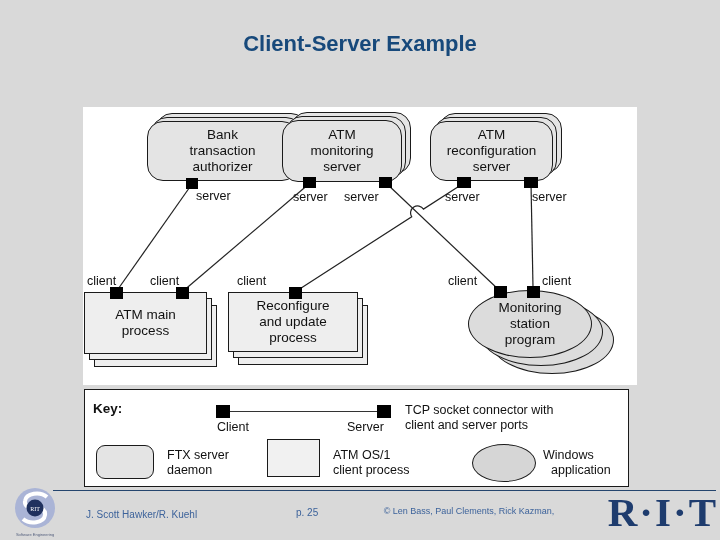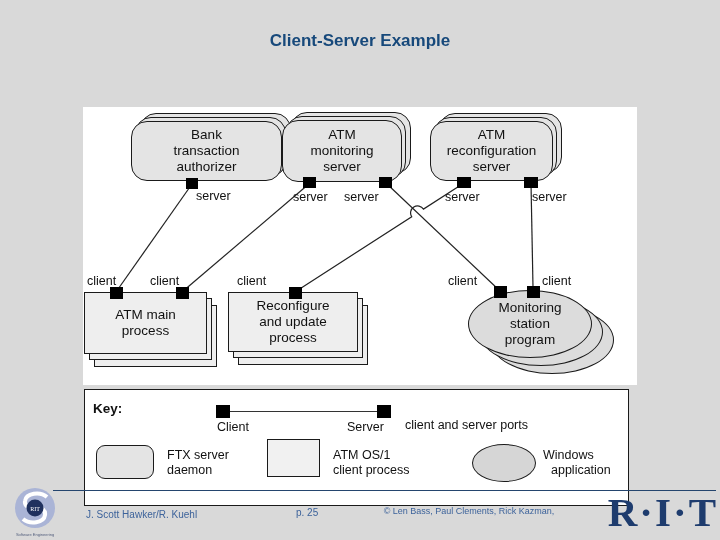--- a/index.html
+++ b/index.html
@@ -1,21 +1,21 @@
 <!DOCTYPE html>
 <html><head>
 <meta charset="utf-8">
 <style>
   html,body{margin:0;padding:0;}
   .slide{position:relative;width:720px;height:540px;background:#d9d9d9;overflow:hidden;
          font-family:"Liberation Sans",sans-serif;}
 
   
   .hdr{position:absolute;left:0;top:31px;width:720px;text-align:center;color:#17497b;}
-  .hdr .t1{font-size:17px;font-weight:bold;letter-spacing:0px;}
+  .hdr .t1{font-size:22px;font-weight:bold;letter-spacing:0px;}
   .hdr .t2{font-size:17px;font-weight:bold;margin-top:2px;}
 
   
   .canvas{position:absolute;left:83px;top:107px;width:554px;height:278px;background:#ffffff;}
   .wires{position:absolute;left:0;top:0;z-index:1;}
 
   .stack{position:absolute;z-index:2;}
   .stack .layer,.stack .face{position:absolute;left:0;top:0;width:100%;height:100%;
         background:#e4e4e4;border:1.3px solid #1a1a1a;box-sizing:border-box;}
   .round .layer,.round .face{border-radius:16px;}
@@ -27,21 +27,21 @@
   .rect .l2{transform:translate(10px,13px);}
   .ell .l1{transform:translate(11px,8px);}
   .ell .l2{transform:translate(22px,16px);}
   .face{display:flex;flex-direction:column;align-items:center;justify-content:center;}
   .face .nl{font-size:13.5px;line-height:16px;color:#111;text-align:center;white-space:nowrap;}
 
   .port{position:absolute;background:#000;z-index:3;}
   .plabel{position:absolute;font-size:12.5px;color:#111;z-index:3;white-space:nowrap;}
 
   
-  .keybox{position:absolute;left:84px;top:389px;width:545px;height:117px;background:#fff;
+  .keybox{position:absolute;left:84px;top:389px;width:545px;height:98px;background:#fff;
           border:1.4px solid #1a1a1a;box-sizing:border-box;}
   .keybox .kh{position:absolute;left:8px;top:11px;font-size:13.5px;font-weight:bold;color:#111;}
   .ksq{position:absolute;width:14px;height:13px;background:#000;}
   .kline{position:absolute;height:0;border-top:1.4px solid #333;}
   .ktext{position:absolute;font-size:12.5px;color:#111;white-space:nowrap;}
   .kshape{position:absolute;border:1.2px solid #1a1a1a;box-sizing:border-box;}
 
   
   .rule{position:absolute;left:53px;top:490px;width:663px;border-top:1.6px solid #24456e;}
   .f-auth{position:absolute;left:86px;top:509px;font-size:10px;color:#3d639b;}
@@ -67,21 +67,21 @@
     <svg class="wires" width="554" height="278">
       <g stroke="#222" stroke-width="1.2" fill="none">
         <line x1="109" y1="77" x2="33" y2="185"></line>
         <line x1="227" y1="76" x2="99" y2="185"></line>
         <line x1="303" y1="76" x2="417" y2="184"></line>
         <path d="M381,76 L340.5,102.1 A7,7 0 0 0 328.7,109.7 L212,185"></path>
         <line x1="448" y1="76" x2="450" y2="180"></line>
       </g>
     </svg>
 
-    <div class="stack round" style="left:48px;top:14px;width:151px;height:60px">
+    <div class="stack round" style="left:64px;top:14px;width:151px;height:60px">
       <div class="layer l2"></div>
       <div class="layer l1"></div>
       <div class="face">
         <div class="nl">Bank</div>
         <div class="nl">transaction</div>
         <div class="nl">authorizer</div>
       </div>
     </div>
 
     <div class="stack round" style="left:199px;top:13px;width:120px;height:62px">
@@ -157,20 +157,21 @@
   </div>
 
   <div class="keybox">
     <div class="kh">Key:</div>
 
     <div class="ksq" style="left:131px;top:15px"></div>
     <div class="kline" style="left:145px;top:21px;width:147px"></div>
     <div class="ksq" style="left:292px;top:15px"></div>
     <span class="ktext" style="left:132px;top:30px">Client</span>
     <span class="ktext" style="left:262px;top:30px">Server</span>
+    <span class="ktext" style="left:320px;top:13px">TCP socket connector with</span>
     <span class="ktext" style="left:320px;top:28px">client and server ports</span>
 
     <div class="kshape" style="left:11px;top:55px;width:58px;height:34px;border-radius:9px;background:#e4e4e4"></div>
     <span class="ktext" style="left:82px;top:58px">FTX server</span>
     <span class="ktext" style="left:82px;top:73px">daemon</span>
 
     <div class="kshape" style="left:182px;top:49px;width:53px;height:38px;background:#f1f1f1"></div>
     <span class="ktext" style="left:248px;top:58px">ATM OS/1</span>
     <span class="ktext" style="left:248px;top:73px">client process</span>
 

